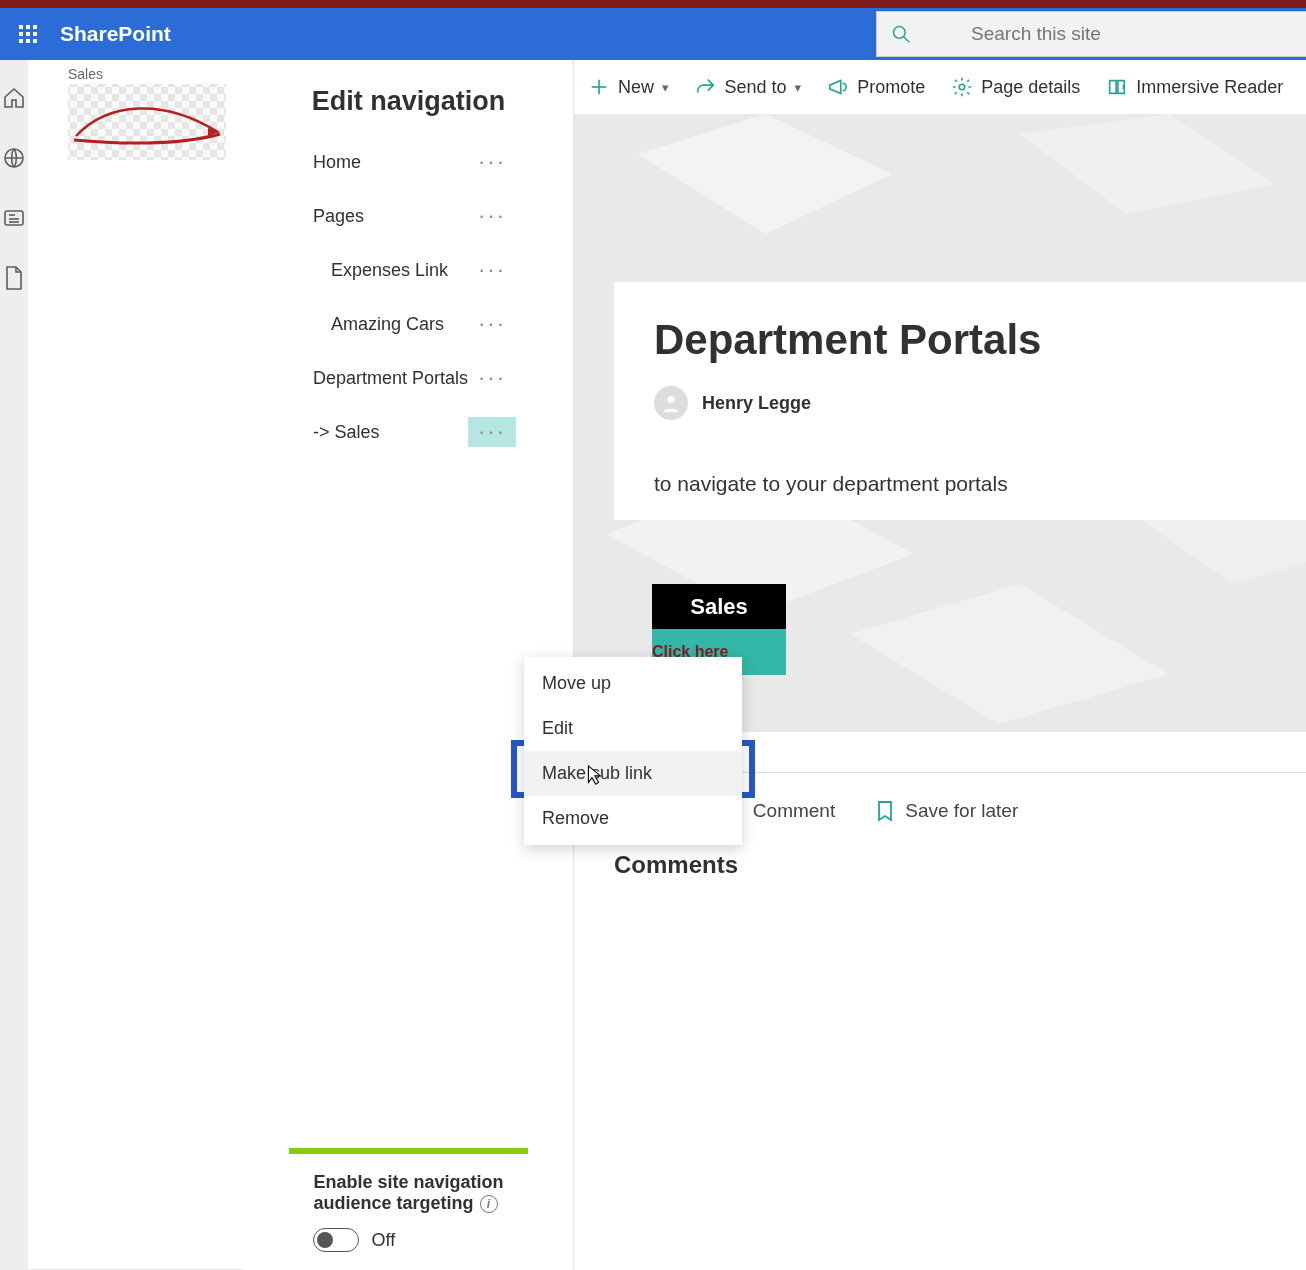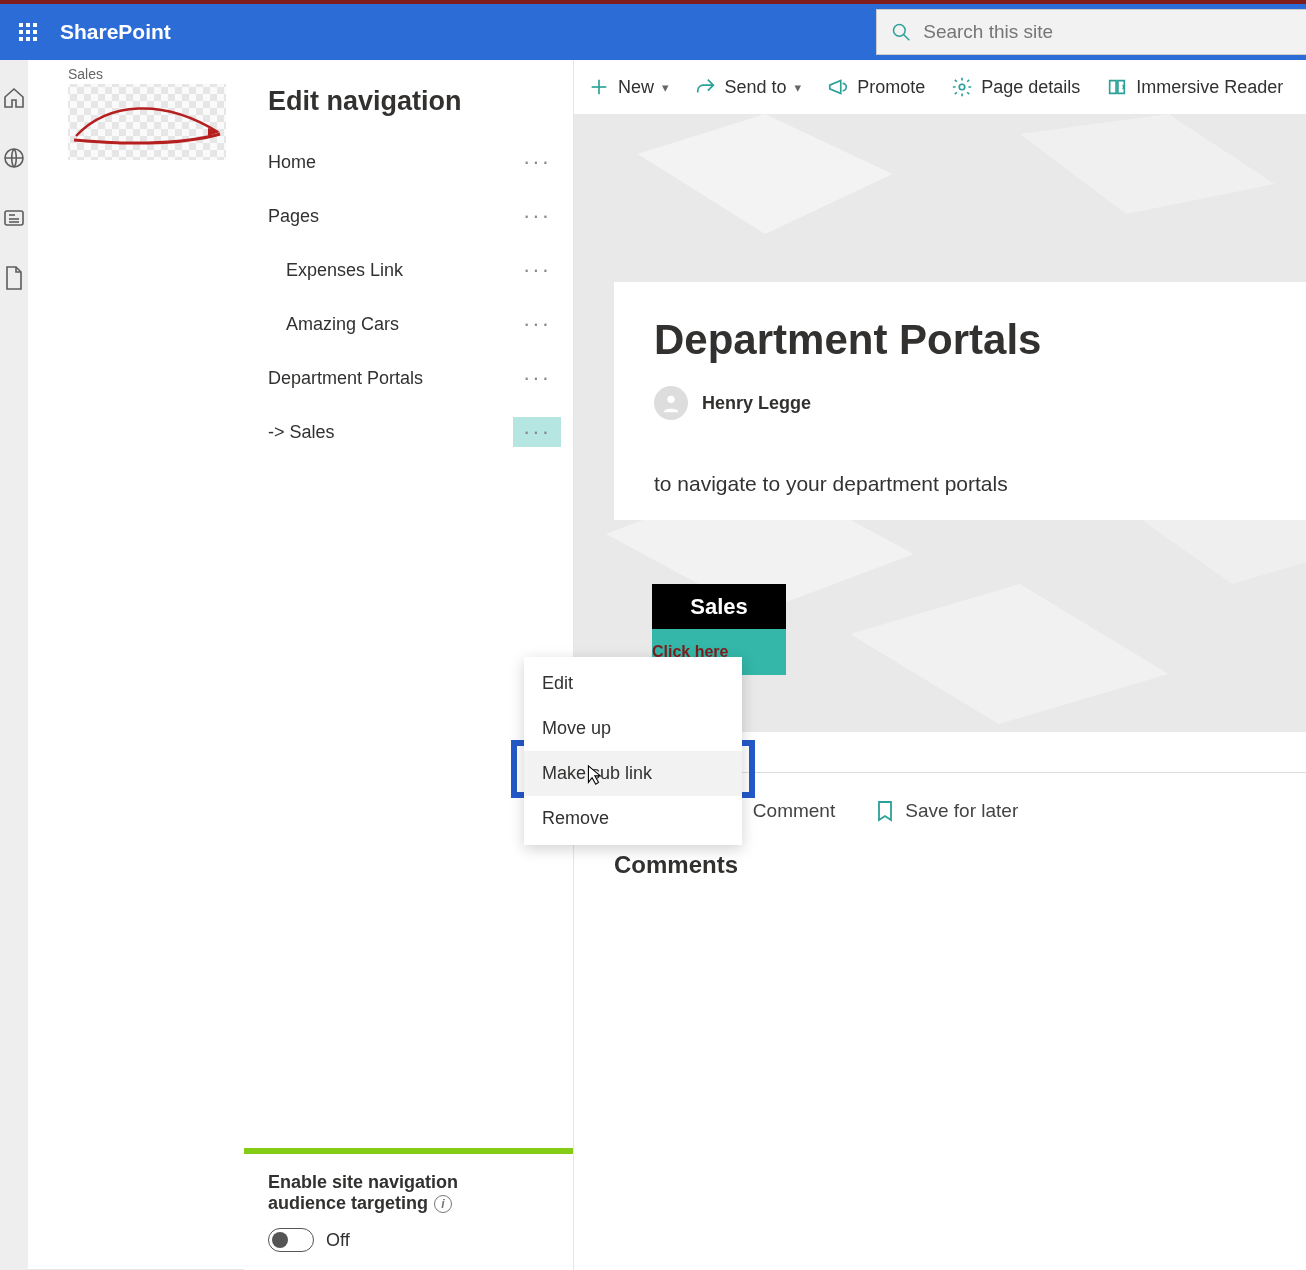--- a/index.html
+++ b/index.html
@@ -1,24 +1,24 @@
 <!DOCTYPE html>
 <html><head>
 <meta charset="utf-8">
 <style>
   * { box-sizing: border-box; margin: 0; padding: 0; font-family: "Segoe UI", Arial, sans-serif; }
   body { width: 1306px; height: 1270px; background: #f5f5f5; overflow: hidden; color: #323130; }
 
   
-  .suitebar { height: 60px; background: #2b6cd6; border-top: 4px solid #7f1d1d; display: flex; align-items: center; color: #fff; }
+  .suitebar { height: 60px; background: #2b6cd6; border-top: 8px solid #7f1d1d; display: flex; align-items: center; color: #fff; }
   .waffle { width: 56px; height: 56px; display: flex; align-items: center; justify-content: center; cursor: pointer; }
   .waffle svg { fill: #fff; }
   .sp-brand { font-size: 21px; font-weight: 600; padding-left: 4px; }
   .search-wrap { margin-left: auto; margin-right: 0; }
-  .search { display: flex; align-items: center; background: #f2f2f2; border: 1px solid #ccc; border-right: none; height: 46px; padding: 0 14px; width: 430px; }
+  .search { display: flex; align-items: center; background: #f2f2f2; border: 1px solid #ccc; border-right: none; height: 46px; padding: 0 14px; width: 430px; gap: 48px; }
   .search svg { stroke: #4a6; stroke: #3b7bce; fill: none; }
   .search input { border: none; outline: none; background: transparent; font-size: 19px; margin-left: 12px; color: #555; width: 100%; }
 
   .shell { display: flex; height: calc(1270px - 60px); }
 
   
   .leftrail { width: 56px; background: #eeeeee; display: flex; flex-direction: column; align-items: center; padding-top: 24px; gap: 32px; }
   .leftrail .rail-icon { width: 28px; height: 28px; display: flex; align-items: center; justify-content: center; cursor: pointer; }
   .leftrail svg { stroke: #5d5d5d; fill: none; stroke-width: 1.6; }
 
@@ -26,21 +26,21 @@
   .siteheader { background: #fff; border-bottom: 1px solid #e6e6e6; padding: 6px 18px 14px 40px; }
   .sitecrumb { font-size: 14px; color: #666; margin-bottom: 2px; }
   .sitelogo { width: 158px; height: 76px; background:
      repeating-conic-gradient(#e6e6e6 0% 25%, #fafafa 0% 50%) 50% / 14px 14px;
      position: relative; }
   .sitelogo svg { position: absolute; inset: 0; }
 
   .contentrow { display: flex; flex: 1; }
 
   
-  .navpane { width: 330px; background: #fff; border-right: 1px solid #e6e6e6; padding: 26px 0 0 0; position: relative; display: flex; flex-direction: column; }
+  .navpane { width: 330px; background: #fff; border-right: 1px solid #e6e6e6; padding: 26px 0 0 0; position: relative; display: flex; flex-direction: column; align-items: center; }
   .navpane h2 { font-size: 27px; font-weight: 600; padding: 0 24px 18px 24px; }
   .navlist { list-style: none; flex: 1; }
   .navlist li { display: flex; align-items: center; justify-content: space-between; padding: 12px 12px 12px 24px; font-size: 18px; color: #323130; cursor: pointer; }
   .navlist li.child { padding-left: 42px; }
   .navlist li .more { color: #888; font-size: 22px; letter-spacing: 2px; padding: 2px 10px; }
   .navlist li.active .more { background: #b6e6e2; }
 
   .navfooter { border-top: 6px solid #84cc16; padding: 18px 24px; }
   .navfooter-title { font-size: 18px; font-weight: 600; }
   .navfooter-sub { font-size: 18px; font-weight: 600; display: flex; align-items: center; gap: 6px; }
@@ -200,22 +200,22 @@
           </div>
           <div class="toggle">
             <div class="toggle-track">
                 <div class="toggle-thumb"></div>
               </div>
             <span class="toggle-label">Off</span>
           </div>
         </div>
 
         <div class="ctxmenu">
+          <div class="mi">Move up</div>
           <div class="mi">Edit</div>
-          <div class="mi">Move up</div>
           <div class="mi hover">Make sub link</div>
           <div class="mi">Remove</div>
         </div>
         <div class="highlight-box" style="left:267px; top:680px; width:244px; height:58px;"></div>
         <svg class="cursor" style="left:338px; top:704px;" viewBox="0 0 24 24">
             <path d="M7 2 L7 20 L11 15 L15 22 L18 20 L14 13 L20 13 Z" fill="#fff" stroke="#000" stroke-width="1.2"></path>
           </svg>
       </div>
 
       <div class="maincol">

